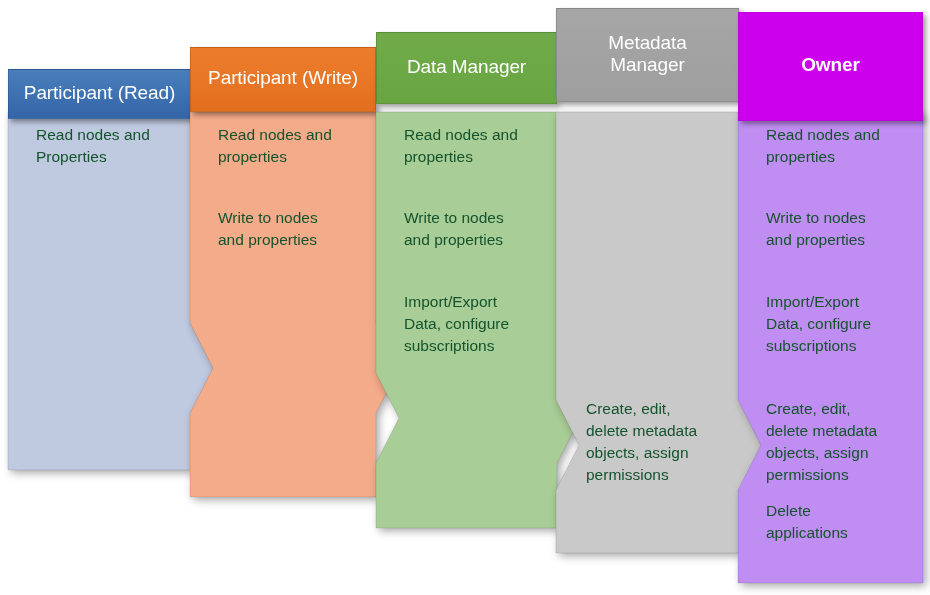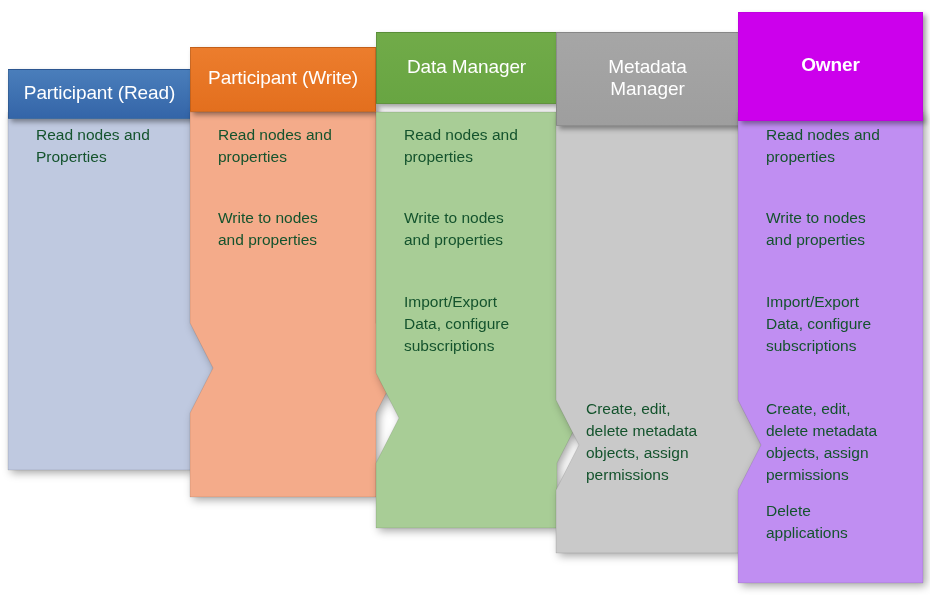--- a/index.html
+++ b/index.html
@@ -144,21 +144,21 @@
         <svg viewBox="0 0 206 441" preserveAspectRatio="none" style="width: 206px; height: 441px; overflow: visible;">
           <polygon points="0,0 183,0 183,288 206,333 183,378 183,441 0,441 0,378 23,333 0,288" fill="#c9c9c9" stroke="rgba(0,0,0,0.10)" stroke-width="1"></polygon>
         </svg>
       </div>
       <div class="col-text" style="top: 0px;">
         <div class="item" style="top: 398px; left: 30px; width: 149px;">Create, edit,
 delete metadata
 objects, assign
 permissions</div>
       </div>
-      <div class="col-header" style="top: 32px; height: 94px;">
+      <div class="col-header" style="top: 8px; height: 94px;">
         <span style="white-space: pre-line;">Metadata
 Manager</span>
       </div>
     </div>
     <div class="col c4" style="left: 738px; width: 185px;">
       <div class="col-body" style="top: 112px; height: 471px;">
         <svg viewBox="0 0 208 471" preserveAspectRatio="none" style="width: 208px; height: 471px; overflow: visible;">
           <polygon points="0,0 185,0 185,471 0,471 0,378 23,333 0,288" fill="#c08ef2" stroke="rgba(0,0,0,0.10)" stroke-width="1"></polygon>
         </svg>
       </div>

